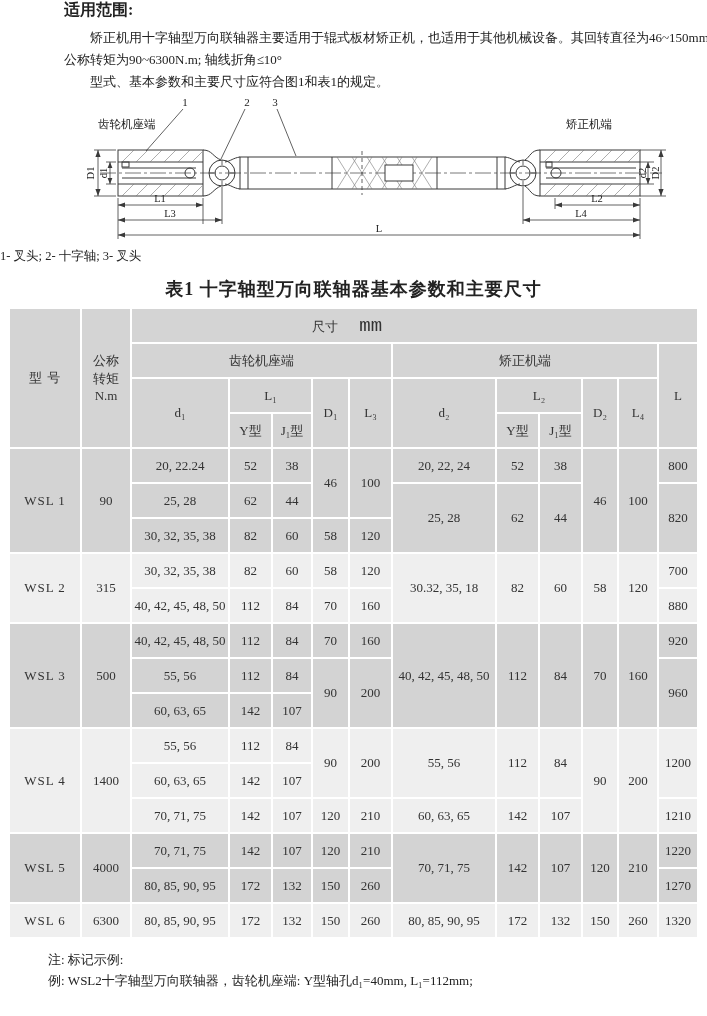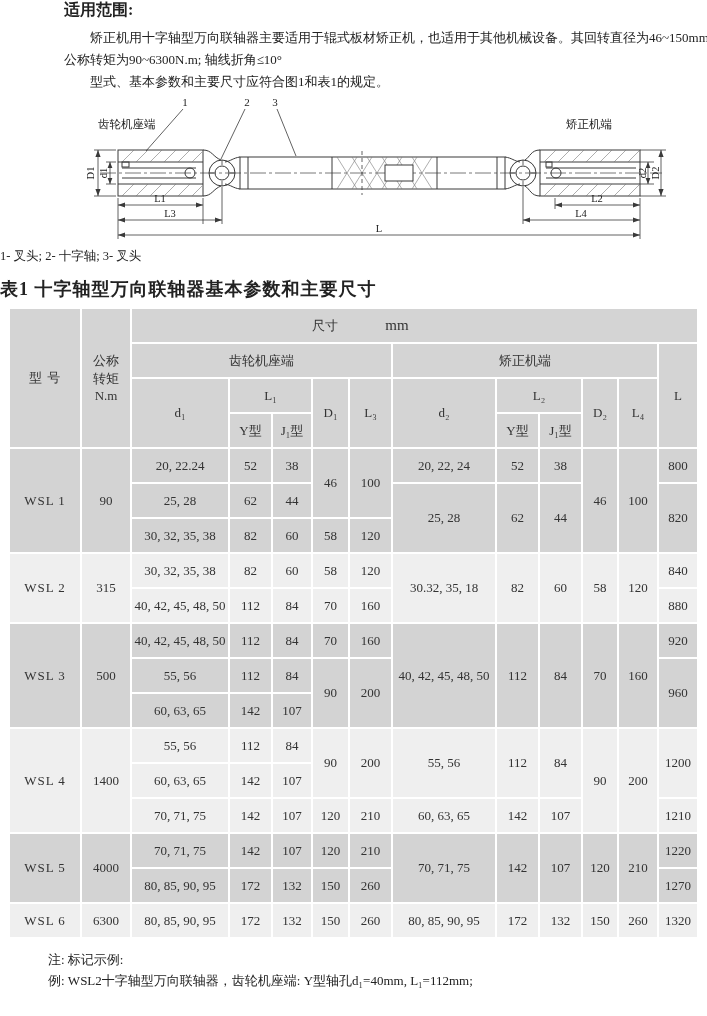--- a/index.html
+++ b/index.html
@@ -11,34 +11,34 @@
   .intro{}
   .intro-heading{font-size:16px;font-weight:700;margin:0 0 6px 64px}
   .intro-line{font-size:13px;line-height:22px;margin-left:64px;white-space:nowrap}
   .indent{padding-left:26px}
   
   .figure-wrap{margin-top:2px}
   .figure-wrap svg{display:block}
   .fig-legend{text-align:left;font-size:12.5px;margin-top:1px;color:#222}
   .fig-title{text-align:center;font-size:13px;font-weight:600;margin-top:4px;color:#111}
   
-  .tbl-title{text-align:left;font-size:18px;font-weight:700;margin:12px 0 6px 0;letter-spacing:1px}
+  .tbl-title{text-align:center;font-size:18px;font-weight:700;margin:12px 0 6px 0;letter-spacing:1px}
   table.tbl{border-collapse:separate;border-spacing:2px;margin-left:8px;table-layout:fixed}
   .tbl td{text-align:center;vertical-align:middle;padding:1px 2px;font-size:13px;color:#333;overflow:hidden}
   .g{background:#d3d3d3}
   .w{background:#efefef}
   .hd{background:#d4d4d4;font-size:13.5px;color:#222}
   .hr1 td{height:24px}
   .hr2 td{height:34px}
   .hr3 td{height:40px}
   .hr4 td{height:32px}
   .tbl tbody td{height:31px}
   .model-cell{font-size:14px;letter-spacing:1px}
   .size-cell span{display:inline-block}
-  .size-cell .size-unit{margin-left:44px;font-family:Liberation Serif, serif;font-size:15px}
+  .size-cell .size-unit{margin-left:18px;font-family:Liberation Mono, monospace;font-size:19px}
   .size-cell{padding-left:180px !important;text-align:left !important}
   
   .notes{margin-top:10px;font-size:13px;color:#222}
   .note-line{margin-left:48px;line-height:21px}
 </style>
 </head>
 <body>
 
 <div class="intro">
   <div class="intro-heading">适用范围:</div>
@@ -252,21 +252,21 @@
     <td>30, 32, 35, 38</td>
     <td>82</td>
     <td>60</td>
     <td>58</td>
     <td>120</td>
     <td rowspan="2">30.32, 35, 18</td>
     <td rowspan="2">82</td>
     <td rowspan="2">60</td>
     <td rowspan="2">58</td>
     <td rowspan="2">120</td>
-    <td>840</td>
+    <td>700</td>
   </tr>
   <tr class="w">
     <td>40, 42, 45, 48, 50</td>
     <td>112</td>
     <td>84</td>
     <td>70</td>
     <td>160</td>
     <td>880</td>
   </tr>
 

